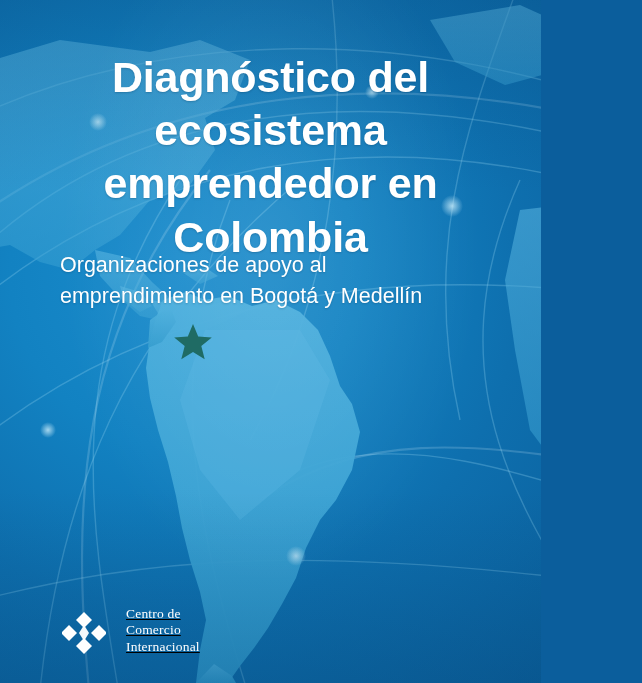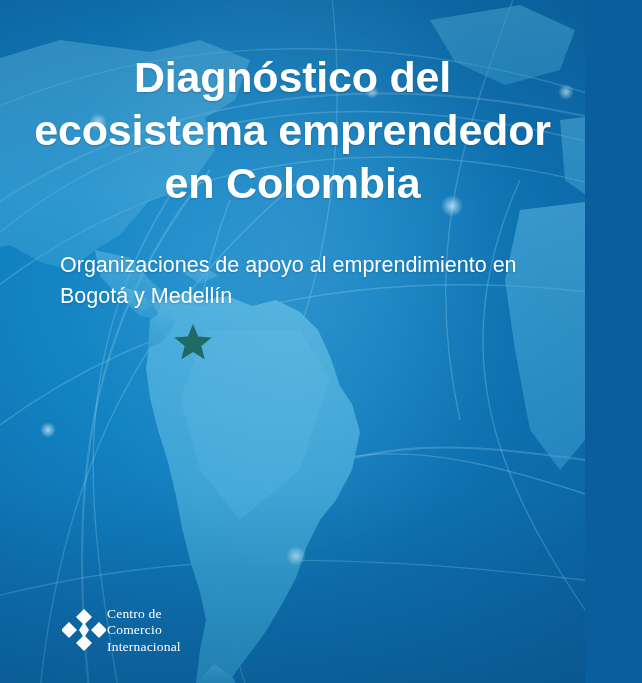--- a/index.html
+++ b/index.html
@@ -2,21 +2,21 @@
 <html><head>
 <meta charset="utf-8">
 <style>
   html, body {
     margin: 0;
     padding: 0;
     background: #0b5e9c;
   }
   .page {
     position: relative;
-    width: 585px;
+    width: 541px;
     height: 683px;
     overflow: hidden;
     background: #0f72b5;
     font-family: "Liberation Sans", sans-serif;
   }
 
   
   .bg-layer {
     position: absolute;
     inset: 0;
@@ -86,22 +86,23 @@
     width: 40px;
     height: 40px;
   }
 
   
   .logo {
     position: absolute;
     left: 62px;
     bottom: 28px;
     display: flex;
-    align-items: center;
-    gap: 1px;
+    align-items: flex-end;
+    gap: 20px;
+    text-decoration: underline;
   }
   .logo-mark {
     width: 44px;
     height: 44px;
     flex: 0 0 auto;
   }
   .logo-text {
     color: #ffffff;
     font-family: "Liberation Serif", serif;
     font-size: 13.5px;

